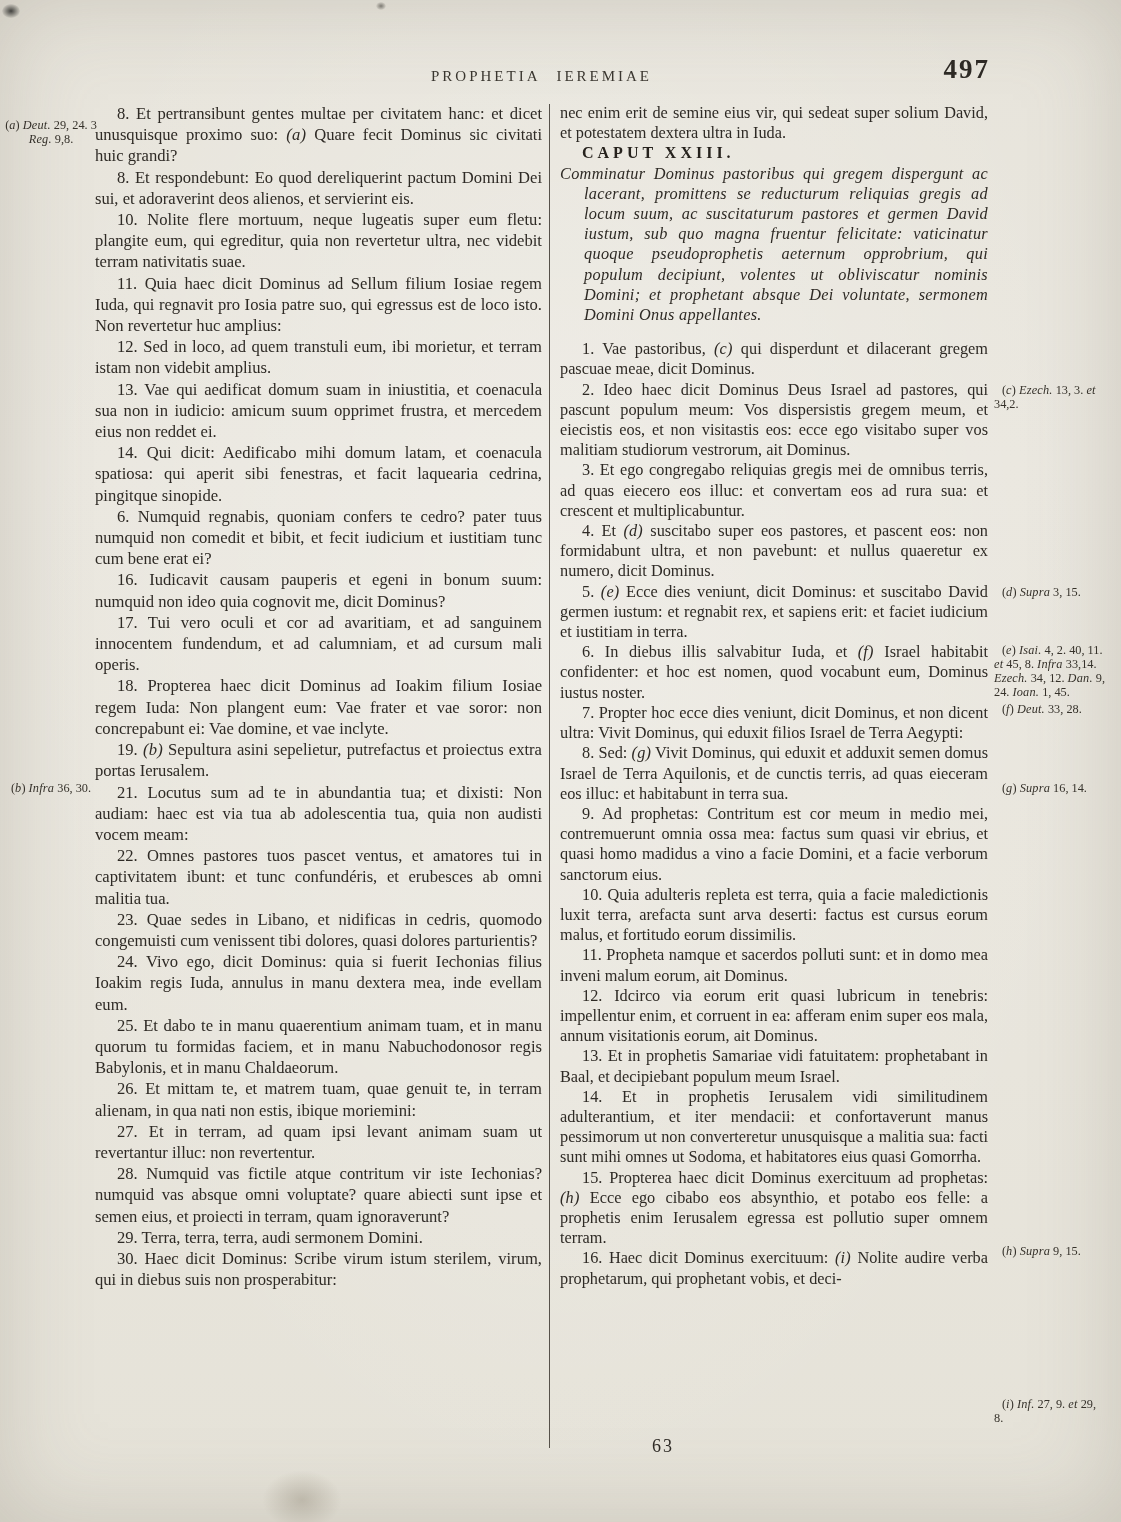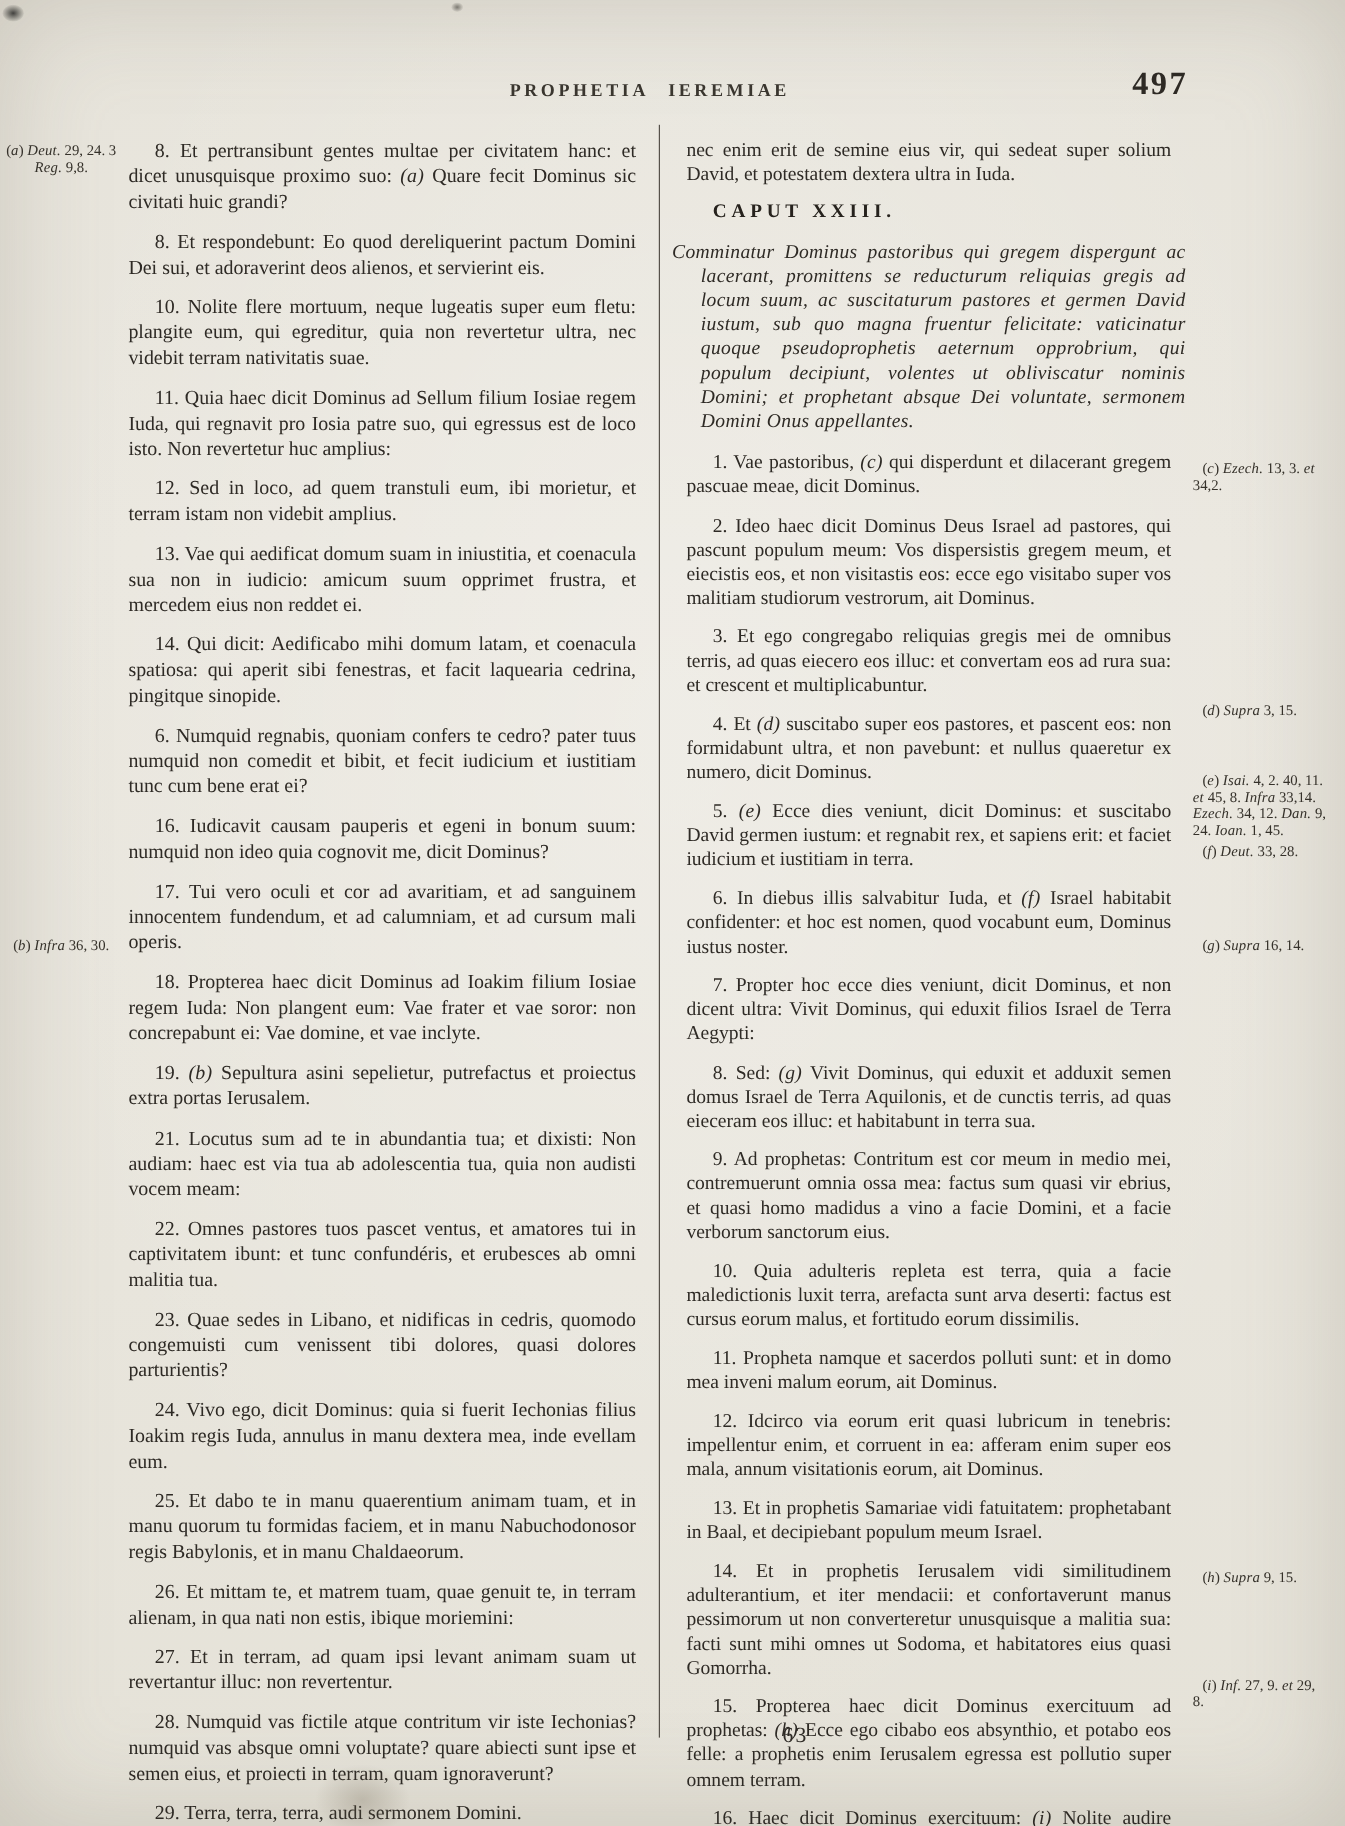--- a/index.html
+++ b/index.html
@@ -11,38 +11,38 @@
     background-image:
       radial-gradient(ellipse at 50% 40%, rgba(255,255,255,0.25), rgba(0,0,0,0) 70%),
       linear-gradient(180deg, #e7e4db 0%, #eae7df 30%, #e8e5dc 70%, #e5e2d8 100%);
     box-shadow: inset 0 0 90px rgba(120,112,95,0.25);
     font-family:"Liberation Serif","DejaVu Serif",serif;
     color:#2e2a25;
     overflow:hidden;
   }
   .header-title{
     position:absolute;top:68px;left:95px;width:893px;
-    text-align:center;font-size:15px;font-weight:bold;
+    text-align:center;font-size:15px;font-weight:normal;
     letter-spacing:3px;word-spacing:10px;color:#3a362f;
   }
   .page-number{
     position:absolute;top:54px;right:131px;
     font-size:27px;font-weight:bold;letter-spacing:2px;color:#2e2a25;
   }
   .column{
     position:absolute;top:103px;
     text-align:justify;
   }
   .col-left{left:95px;width:447px;font-size:16.6px;line-height:21.2px;}
   .col-right{left:560px;width:428px;font-size:16.3px;line-height:20.2px;}
   .divider{
     position:absolute;left:549px;top:104px;height:1344px;width:1px;
     background:#56514a;
   }
-  p.verse{margin:12px;text-indent:22px;}
+  p.verse{margin:0;text-indent:22px;}
   p.verse.continuation{text-indent:0;}
   .chapter-heading{
     margin:12px 0 10px 0;text-align:left;text-indent:0;
     font-size:16px;font-weight:bold;letter-spacing:4px;color:#26221d;
   }
   .argument{
     margin:0 0 14px 0;font-style:italic;
     padding-left:24px;text-indent:-24px;
     letter-spacing:0.3px;
   }
@@ -137,19 +137,19 @@
       <p class="verse">16. Haec dicit Dominus exercituum: <i>(i)</i> Nolite audire verba prophetarum, qui prophetant vobis, et deci-</p>
     </div>
 
   <div class="margin-note right-note" style="top:383px">(<i>c</i>) <i>Ezech.</i> 13, 3. <i>et</i> 34,2.</div>
   <div class="margin-note right-note" style="top:585px">(<i>d</i>) <i>Supra</i> 3, 15.</div>
   <div class="note-group" style="top:643px">
     <div class="margin-note">(<i>e</i>) <i>Isai.</i> 4, 2. 40, 11. <i>et</i> 45, 8. <i>Infra</i> 33,14. <i>Ezech.</i> 34, 12. <i>Dan.</i> 9, 24. <i>Ioan.</i> 1, 45.</div>
     <div class="margin-note">(<i>f</i>) <i>Deut.</i> 33, 28.</div>
   </div>
   <div class="margin-note right-note" style="top:781px">(<i>g</i>) <i>Supra</i> 16, 14.</div>
-  <div class="margin-note right-note" style="top:1307px">(<i>h</i>) <i>Supra</i> 9, 15.</div>
+  <div class="margin-note right-note" style="top:1244px">(<i>h</i>) <i>Supra</i> 9, 15.</div>
   <div class="margin-note right-note" style="top:1397px">(<i>i</i>) <i>Inf.</i> 27, 9. <i>et</i> 29, 8.</div>
 
   <div class="signature">63</div>
 
   <div class="stain-bottom"></div>
 </div>
 
 </body></html>

